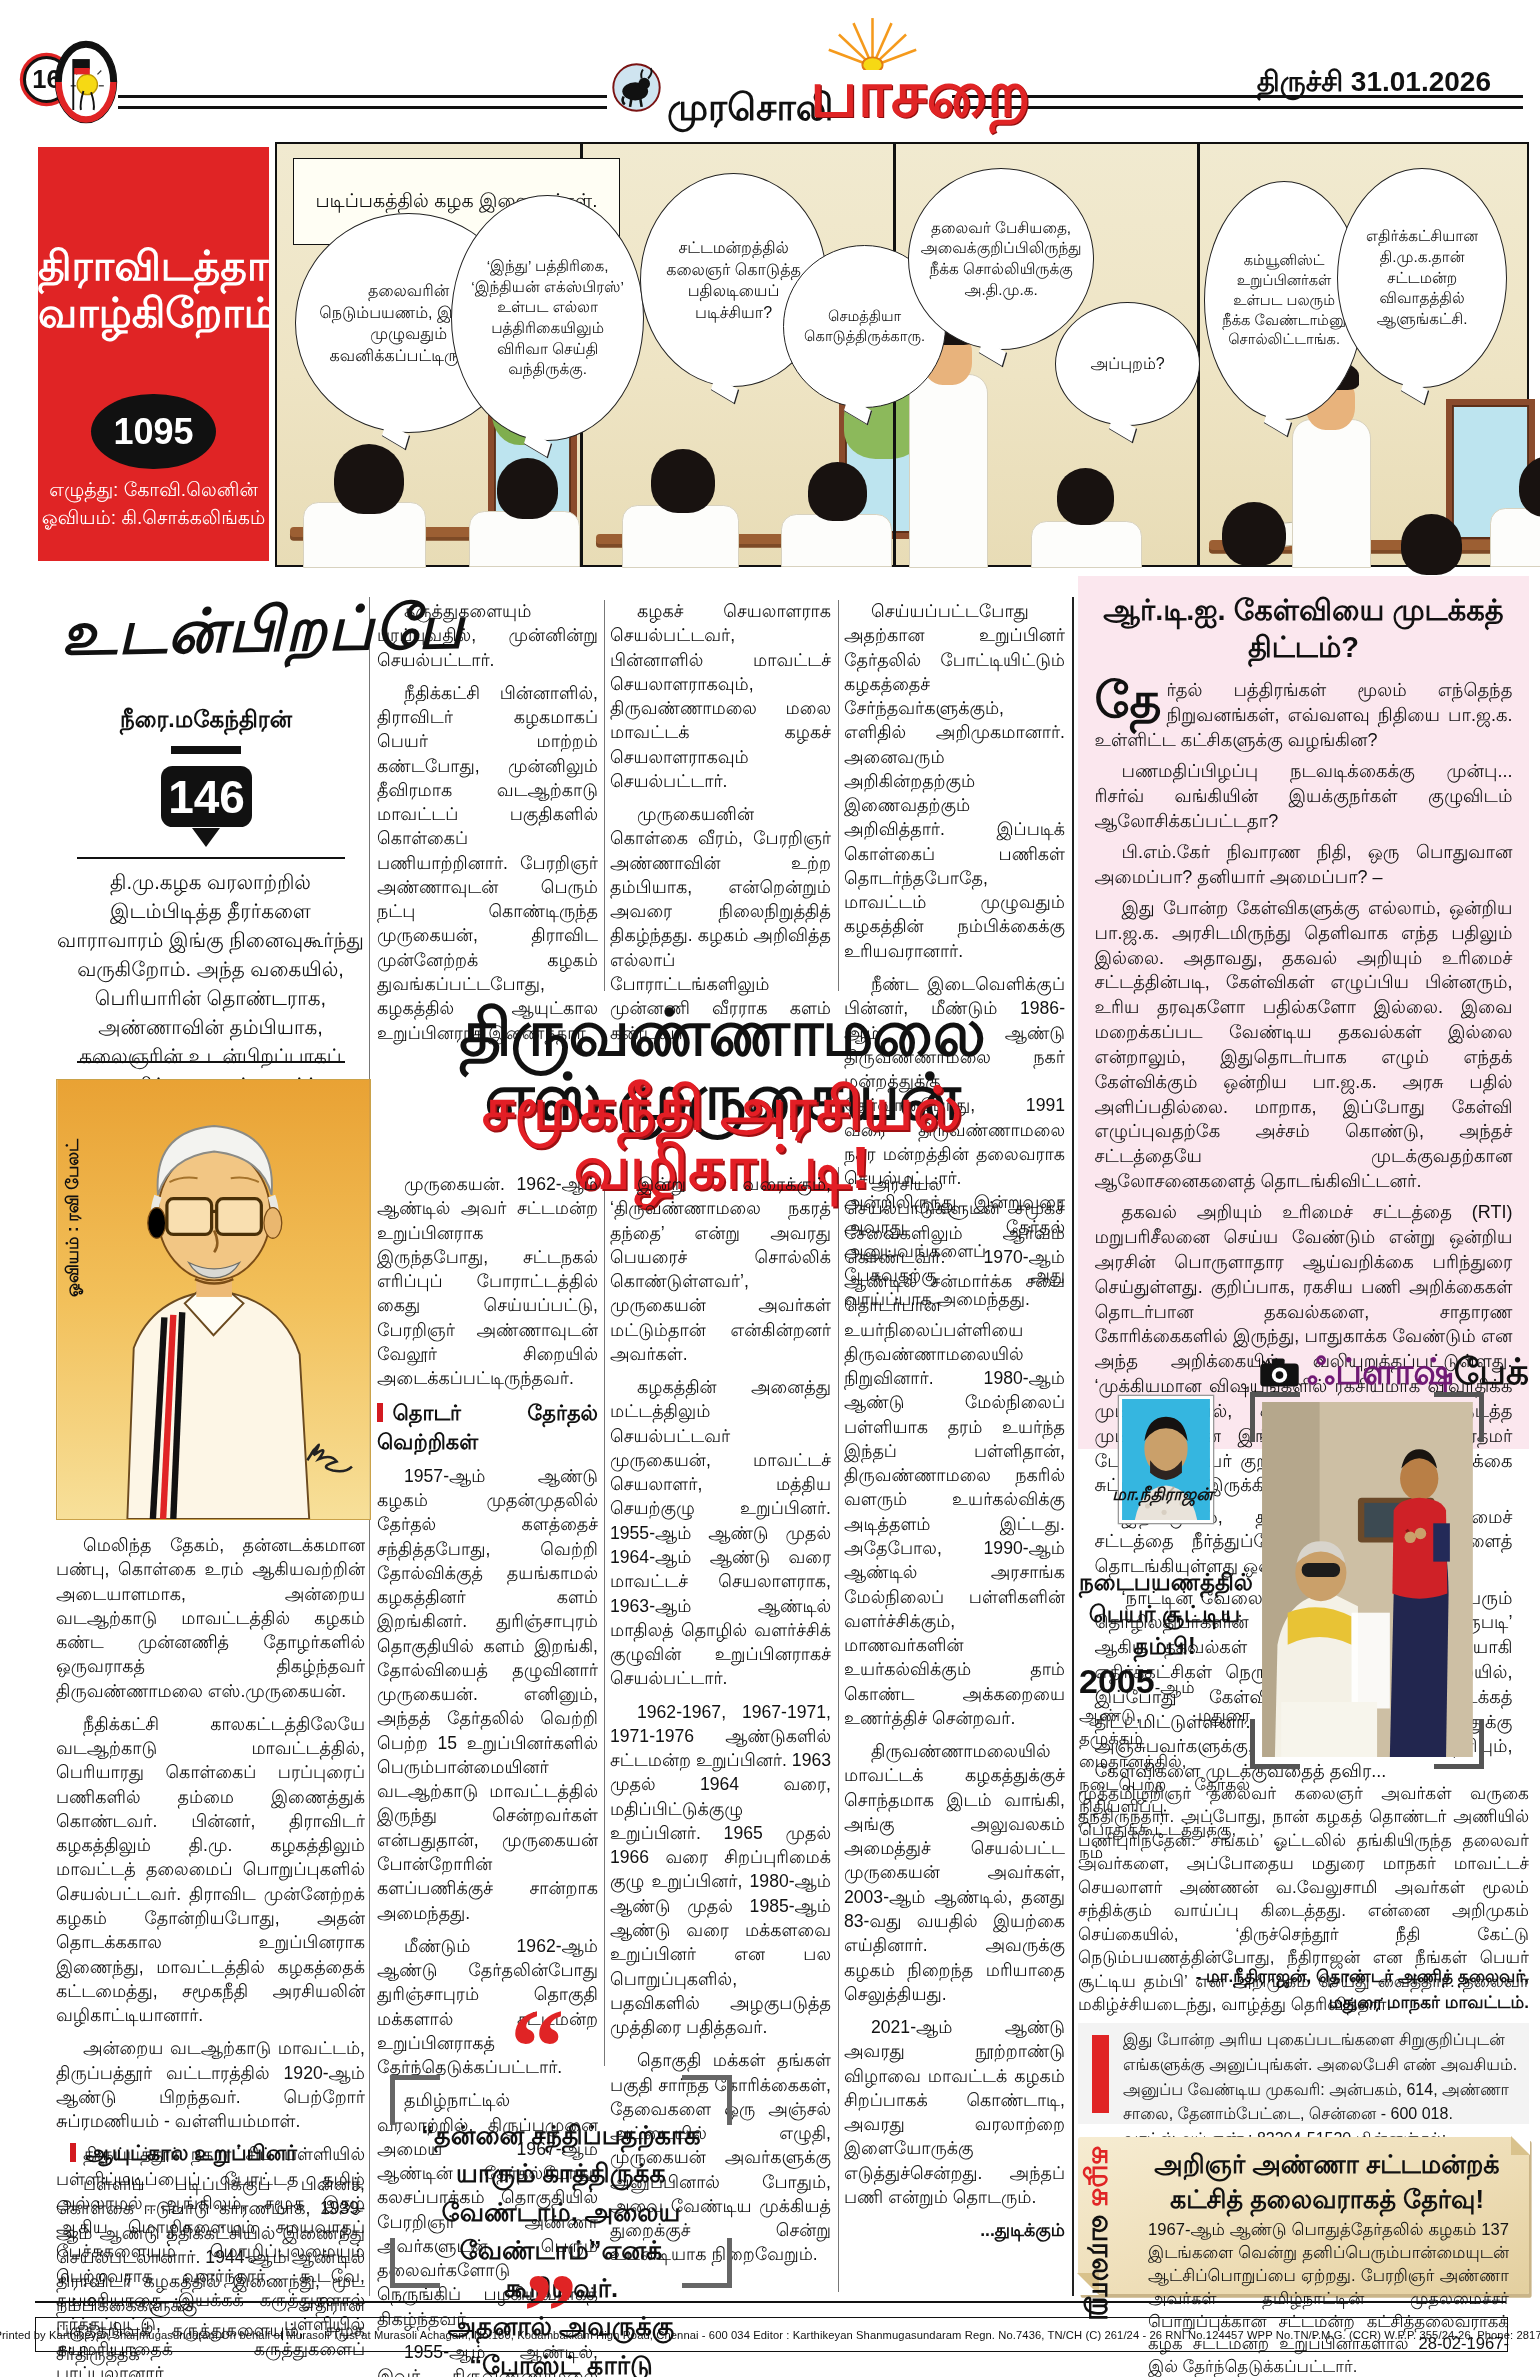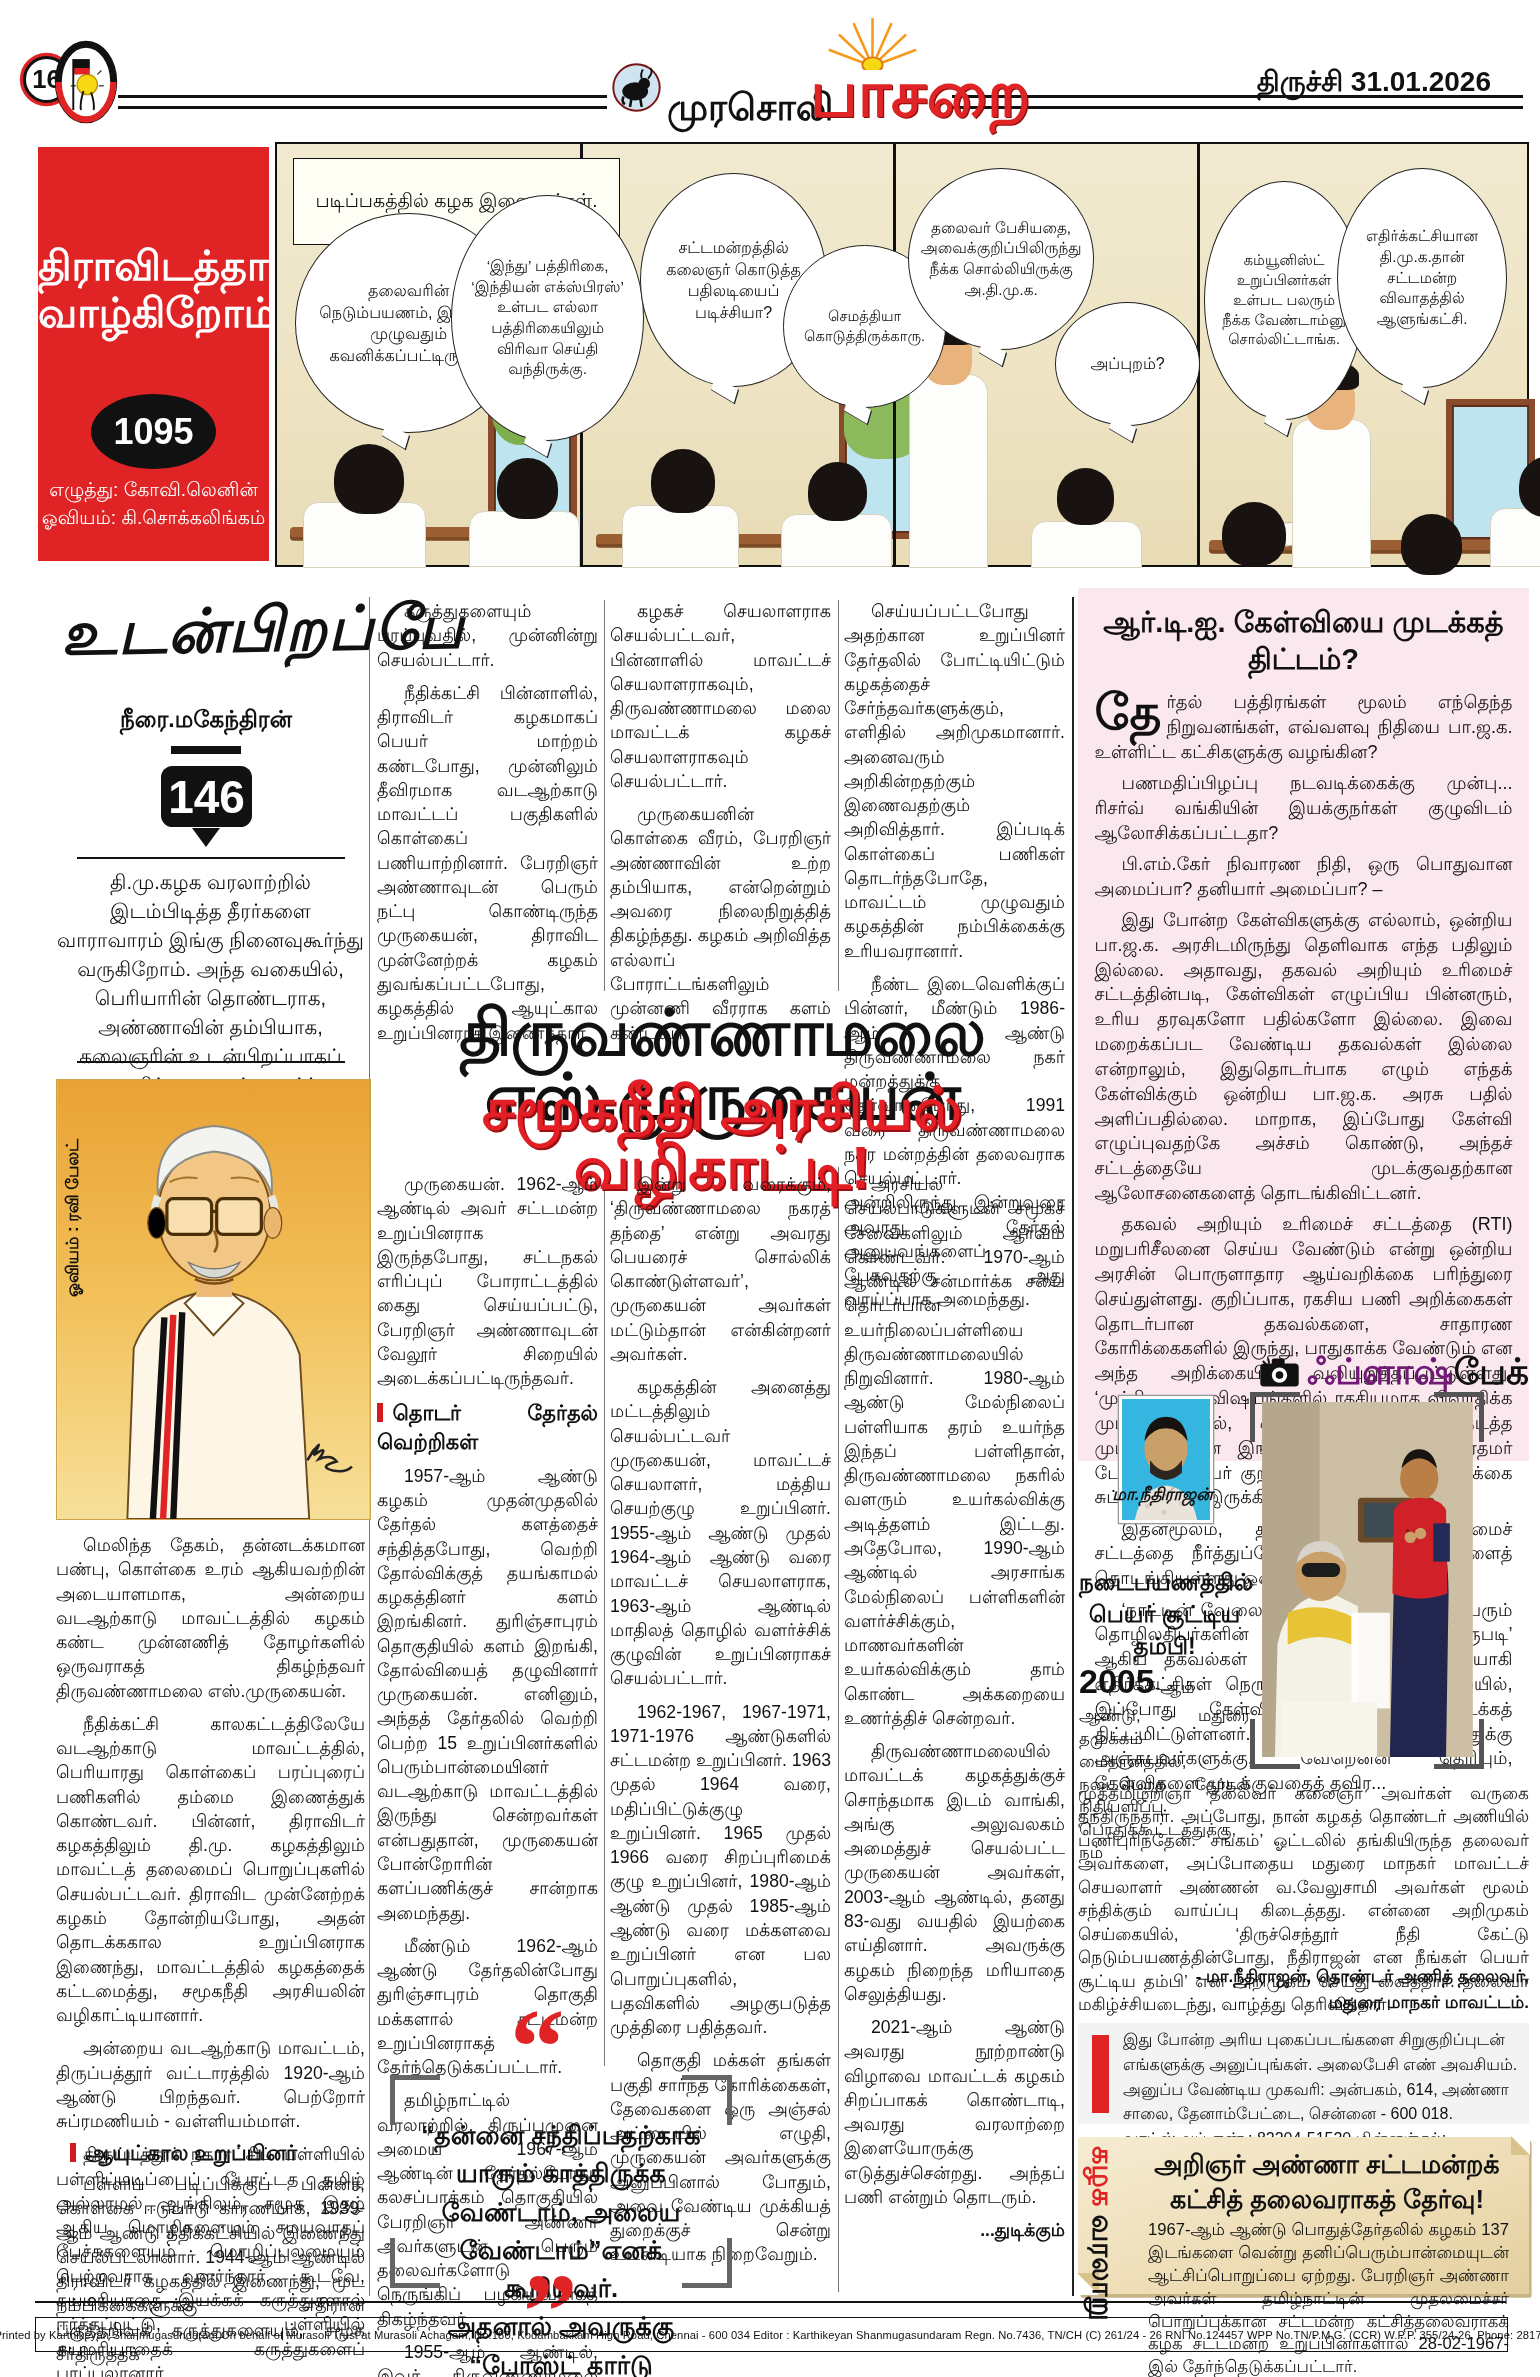--- a/index.html
+++ b/index.html
@@ -333,21 +333,21 @@
     <div class="qcorner" style="left:0;bottom:0;border-left-width:5.1px;border-bottom-width:5.1px;"></div>
     <div class="qcorner" style="right:0;bottom:0;border-right-width:5.1px;border-bottom-width:5.1px;"></div>
     <div class="abs qmark" style="left:120px;top:-61px;font-size:109px;">“</div>
     <div class="abs qtext" style="left:19px;top:41px;width:304px;">
       <span>“தன்னை சந்திப்பதற்காக யாரும் காத்திருக்க வேண்டாம், அலைய வேண்டாம்”எனக் கூறியவர்.</span><br>
       <span>அதனால் அவருக்கு “போஸ்ட் கார்டு எம்.எல்.ஏ.’ என்கிற பெயரும் இருந்தது!</span>
     </div>
     <div class="abs qmark" style="left:133px;bottom:-56px;font-size:109px;">”</div>
   </div>
 
-  <div class="abs pinkbox" style="left:1078px;top:588px;width:451px;height:873px;padding:0;">
+  <div class="abs pinkbox" style="left:1078px;top:576px;width:451px;height:873px;padding:0;">
     <div class="pink-head" style="padding:18px 12.8px 5.1px 12.8px;">ஆர்.டி.ஐ. கேள்வியை முடக்கத் திட்டம்?</div>
     <div class="bodytext just" style="padding:5.1px 16.6px 0 16.6px;font-size:18px;">
       <p style="text-indent:0;"><span class="dropcap">தே</span><span>ர்தல் பத்திரங்கள் மூலம் எந்தெந்த நிறுவனங்கள், எவ்வளவு நிதியை பா.ஜ.க. உள்ளிட்ட கட்சிகளுக்கு வழங்கின?</span></p>
       <p>பணமதிப்பிழப்பு நடவடிக்கைக்கு முன்பு... ரிசர்வ் வங்கியின் இயக்குநர்கள் குழுவிடம் ஆலோசிக்கப்பட்டதா?</p>
       <p>பி.எம்.கேர் நிவாரண நிதி, ஒரு பொதுவான அமைப்பா? தனியார் அமைப்பா? –</p>
       <p>இது போன்ற கேள்விகளுக்கு எல்லாம், ஒன்றிய பா.ஜ.க. அரசிடமிருந்து தெளிவாக எந்த பதிலும் இல்லை. அதாவது, தகவல் அறியும் உரிமைச் சட்டத்தின்படி, கேள்விகள் எழுப்பிய பின்னரும், உரிய தரவுகளோ பதில்களோ இல்லை. இவை மறைக்கப்பட வேண்டிய தகவல்கள் இல்லை என்றாலும், இதுதொடர்பாக எழும் எந்தக் கேள்விக்கும் ஒன்றிய பா.ஜ.க. அரசு பதில் அளிப்பதில்லை. மாறாக, இப்போது கேள்வி எழுப்புவதற்கே அச்சம் கொண்டு, அந்தச் சட்டத்தையே முடக்குவதற்கான ஆலோசனைகளைத் தொடங்கிவிட்டனர்.</p>
       <p>தகவல் அறியும் உரிமைச் சட்டத்தை (RTI) மறுபரிசீலனை செய்ய வேண்டும் என்று ஒன்றிய அரசின் பொருளாதார ஆய்வறிக்கை பரிந்துரை செய்துள்ளது. குறிப்பாக, ரகசிய பணி அறிக்கைகள் தொடர்பான தகவல்களை, சாதாரண கோரிக்கைகளில் இருந்து, பாதுகாக்க வேண்டும் என அந்த அறிக்கையில் வலியுறுத்தப்பட்டுள்ளது. ‘முக்கியமான விஷயங்களில் ரகசியமாக விவாதிக்க முடியாவிட்டால், ஒரு அரசாங்கத்தை நடத்த முடியாது’ என இங்கிலாந்து முன்னாள் பிரதமர் டோனி பிளேயர் குறிப்பிட்டதை, ஆய்வு அறிக்கை சுட்டிக் காட்டி இருக்கிறது.</p>
       <p>இதன்மூலம், தகவல் அறியும் உரிமைச் சட்டத்தை நீர்த்துப்போகச் செய்யும் பணிகளைத் தொடங்கியுள்ளது ஒன்றிய பா.ஜ.க. அரசு.</p>
       <p>‘நாட்டின் வேலையில்லா திண்டாட்டம்’, ‘பெரும் தொழிலதிபர்களின் வாரா கடன்கள் தள்ளுபடி’ ஆகிய தகவல்கள் ஆர்.டி.ஐ. மூலம் வெளியாகி எதிர்க்கட்சிகள் நெருக்கடியை அளித்த நிலையில், இப்போது கேள்வி கேட்பதையே முடக்கத் திட்டமிட்டுள்ளனர். விமர்சனத்துக்கு அஞ்சுபவர்களுக்கு, வேறென்ன தெரியும், கேள்விகளை முடக்குவதைத் தவிர...</p>
     </div>

